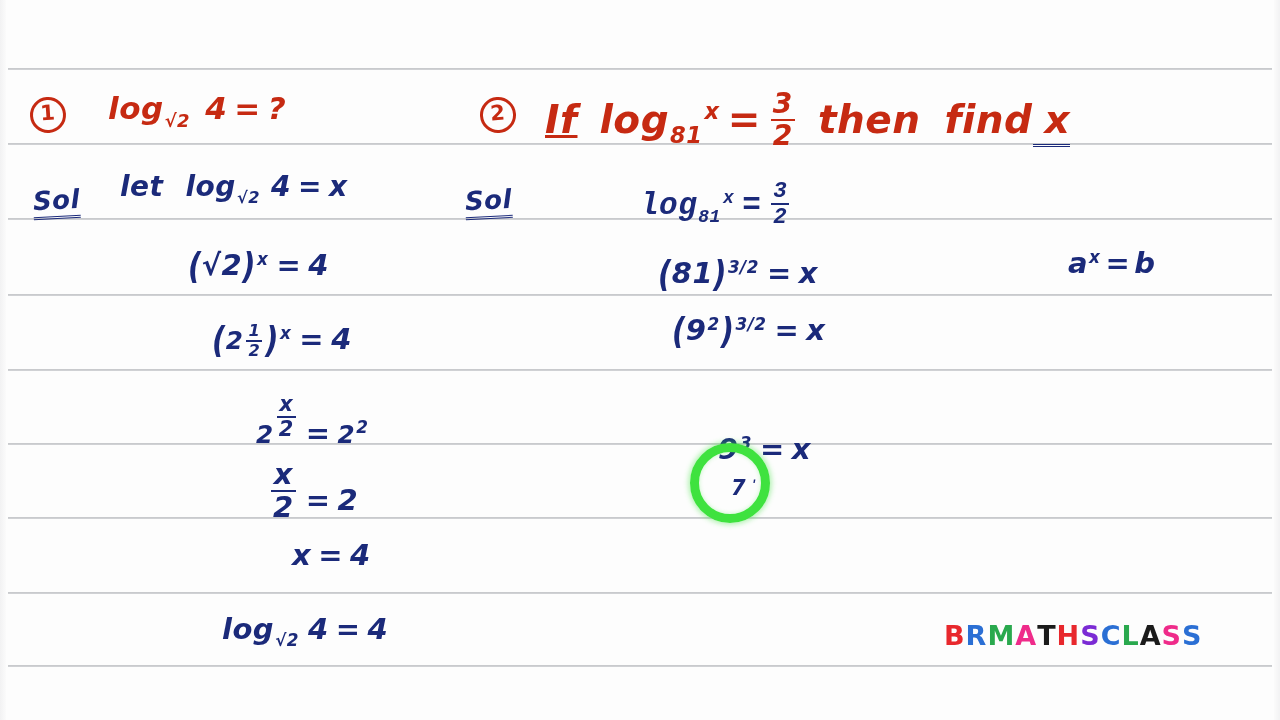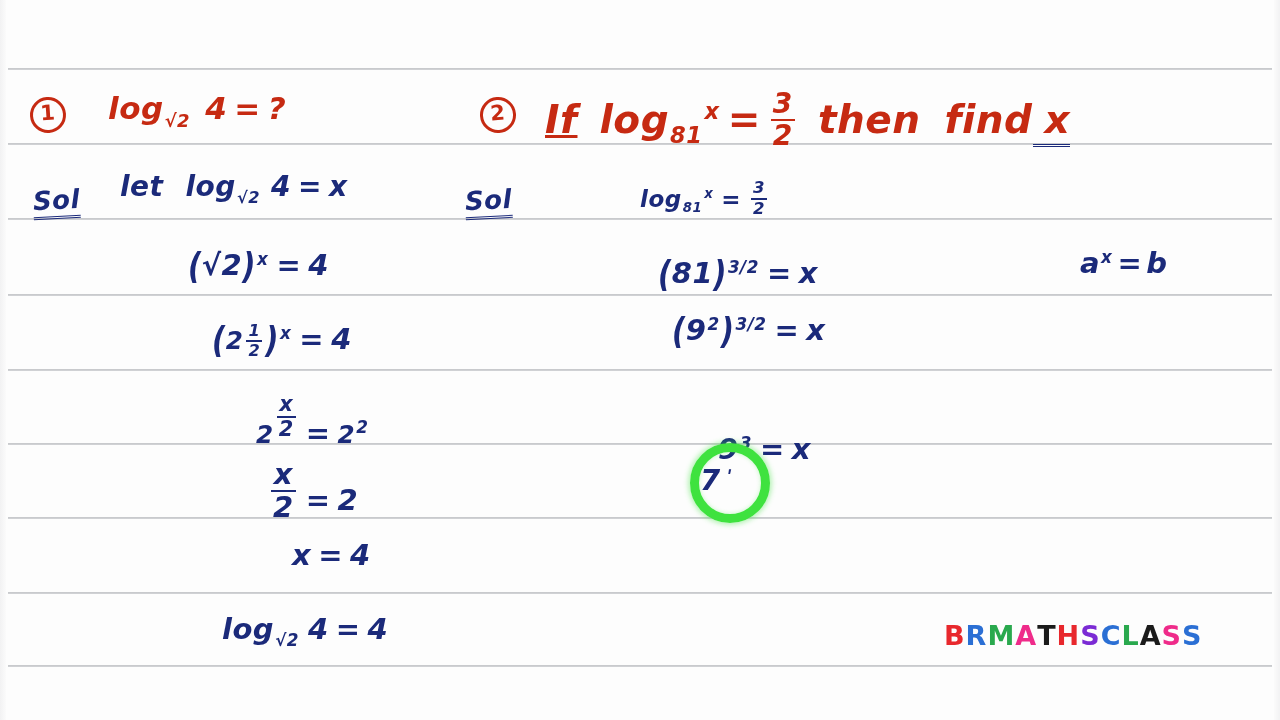--- a/index.html
+++ b/index.html
@@ -175,42 +175,42 @@
   </div>
 
   <div class="ink ink-red" style="left:545px; top:90px; font-size:39px;">
     <span class="m" style="text-decoration:underline">If</span><span class="m" style="padding-left:22px">log</span><span class="sub">81</span><span class="sup">x</span><span class="op">=</span><span class="frac"><span class="num">3</span><span class="den">2</span></span><span class="m" style="padding-left:20px">then</span><span class="m" style="padding-left:24px">find</span><span class="m dblunder" style="padding-left:12px; border-bottom-color:#1b2a7a">x</span>
   </div>
 
   <div class="ink ink-blue" style="left:465px; top:185px; font-size:26px;">
     <span class="sol">Sol</span>
   </div>
 
-  <div class="ink ink-blue" style="left:640px; top:180px; font-size:23px;">
+  <div class="ink ink-blue" style="left:640px; top:180px; font-size:31px;font-family:Liberation Mono, monospace;">
     <span class="m">log</span><span class="sub">81</span><span class="sup">x</span><span class="op">=</span><span class="frac"><span class="num">3</span><span class="den">2</span></span>
   </div>
 
   <div class="ink ink-blue" style="left:658px; top:256px; font-size:29px;">
     <span class="paren">(</span><span class="m">81</span><span class="paren">)</span><span class="sup"><span>3</span>/<span>2</span></span><span class="op">=</span><span class="m">x</span>
   </div>
 
   <div class="ink ink-blue" style="left:672px; top:313px; font-size:29px;">
     <span class="paren">(</span><span class="m">9</span><span class="sup">2</span><span class="paren">)</span><span class="sup"><span>3</span>/<span>2</span></span><span class="op">=</span><span class="m">x</span>
   </div>
 
   <div class="ink ink-blue" style="left:718px; top:402px; font-size:29px;margin-top:30px;">
     <span class="m">9</span><span class="sup">3</span><span class="op">=</span><span class="m">x</span>
   </div>
 
-  <div class="ink ink-blue" style="left:700px; top:463px; font-size:29px;">
+  <div class="ink ink-blue" style="left:700px; top:476px; font-size:21px;padding-left:31px;">
     <span class="m">7</span><span class="m" style="padding-left:6px; font-size:.7em; vertical-align:.25em">ʹ</span>
   </div>
 
   <div id="highlight-circle" style="left:690px; top:443px; width:80px; height:80px;"></div>
 
 
-  <div class="ink ink-blue" style="left:1068px; top:246px; font-size:29px;margin-left:12px;">
+  <div class="ink ink-blue" style="left:1068px; top:246px; font-size:29px;">
     <span class="m">a</span><span class="sup">x</span><span class="op" style="padding:0 4px">=</span><span class="m">b</span>
   </div>
 
   <div id="logo" style="left:944px; top:620px;"><span style="color: rgb(232, 40, 45);">B</span><span style="color: rgb(43, 111, 212);">R</span><span style="color: rgb(42, 169, 78);">M</span><span style="color: rgb(239, 43, 138);">A</span><span style="color: rgb(27, 27, 27);">T</span><span style="color: rgb(232, 40, 45);">H</span><span style="color: rgb(123, 43, 212);">S</span><span style="color: rgb(43, 111, 212);">C</span><span style="color: rgb(42, 169, 78);">L</span><span style="color: rgb(27, 27, 27);">A</span><span style="color: rgb(239, 43, 138);">S</span><span style="color: rgb(43, 111, 212);">S</span></div>
 
 </div>
 
 </body></html>

